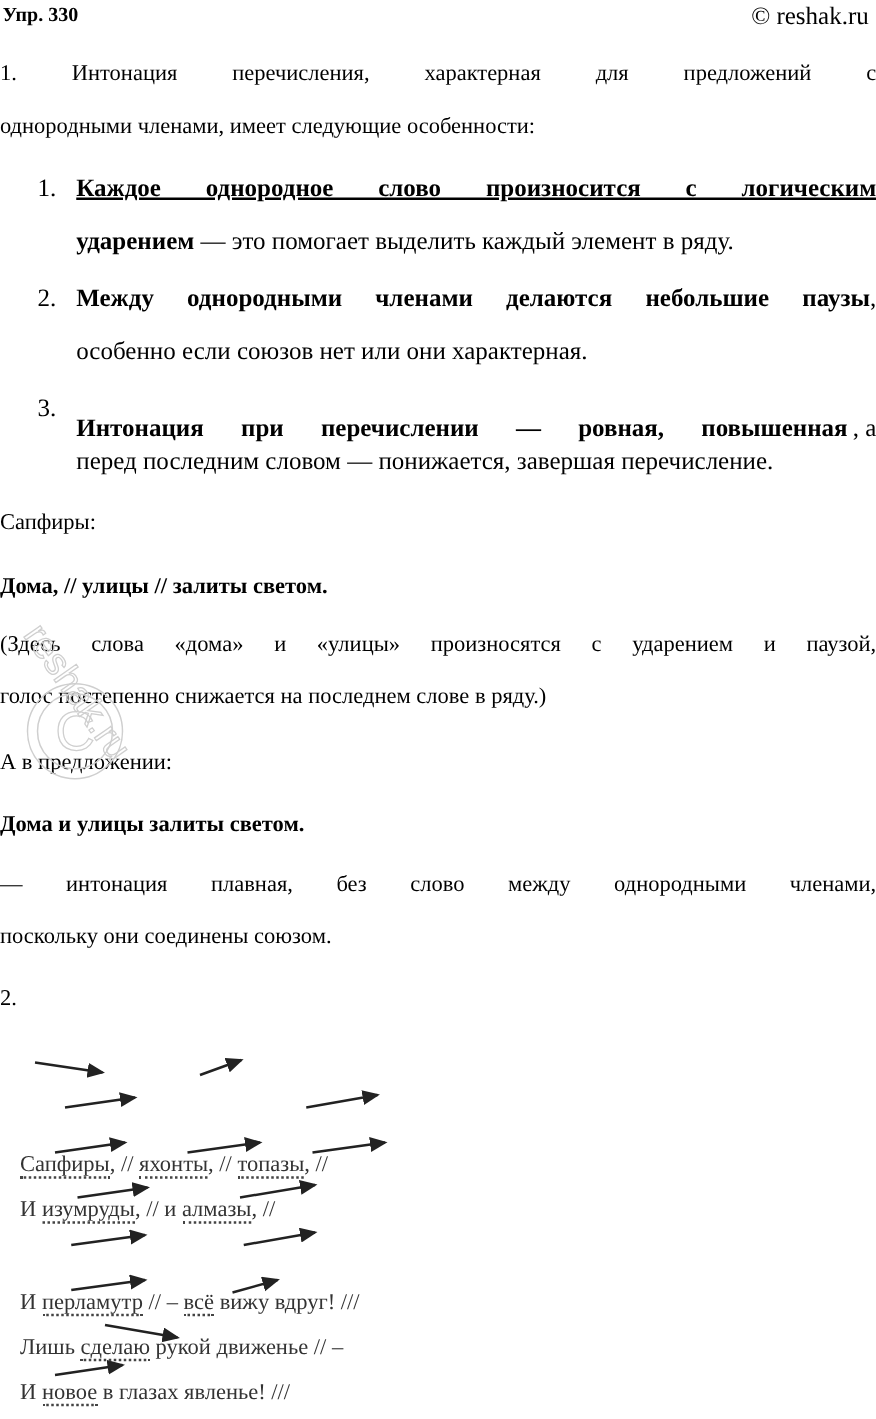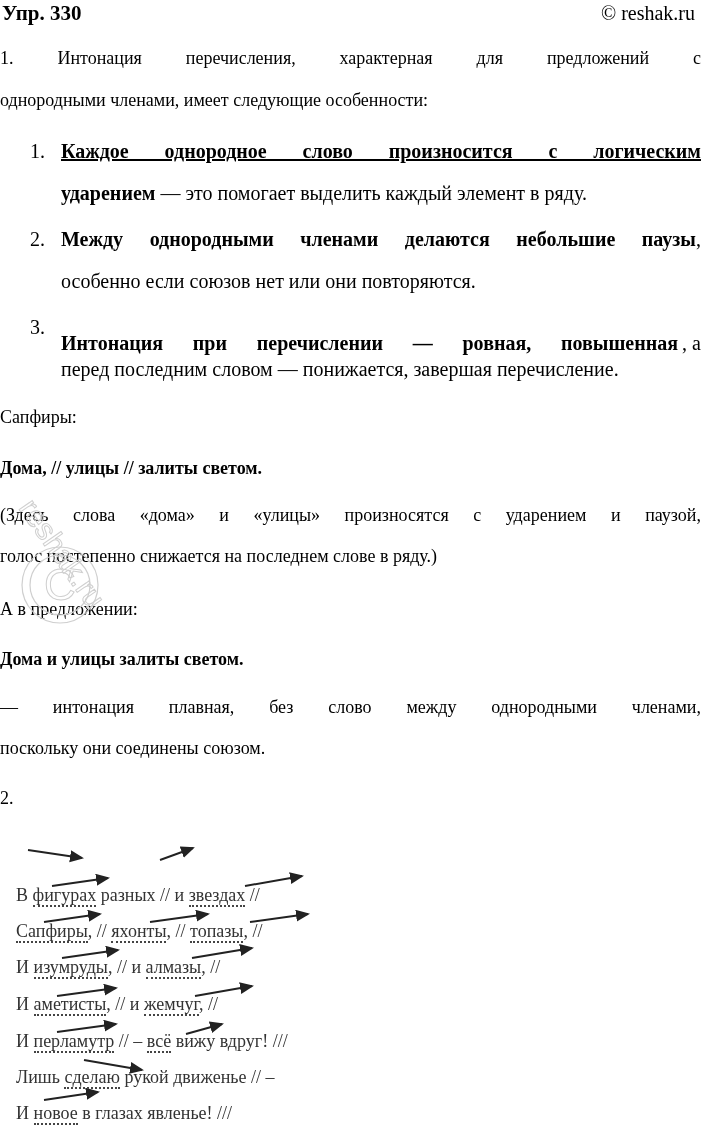--- a/index.html
+++ b/index.html
@@ -6,21 +6,21 @@
     body {
       width: 701px; height: 1135px; position: relative; overflow: hidden;
       font-family: "Liberation Serif", "DejaVu Serif", serif;
       color: #000;
     }
     .header {
       position: absolute; left: 0; top: 0; width: 701px; height: 30px;
     }
     .ex-title {
       position: absolute; left: 2px; top: 0px;
-      font-size: 21px; font-weight: bold; line-height: 26px;
+      font-size: 16px; font-weight: bold; line-height: 26px;
     }
     .site {
       position: absolute; right: 6px; top: 0px;
       font-size: 20px; line-height: 26px;
     }
     .p {
       position: absolute; left: 0; width: 701px;
       font-size: 18px; line-height: 26px;
     }
     .just { text-align: justify; text-align-last: justify; }
@@ -63,21 +63,21 @@
   <div class="line b just" style="top:0; white-space:normal;text-decoration:underline;">Каждое однородное слово произносится с логическим</div>
   <div class="line" style="top:42px;"><b>ударением</b><span> — это помогает выделить каждый элемент в ряду.</span></div>
 </div>
 
 <div class="li" style="top:226px;height:70px;">
   <span class="num">2.</span>
   <div class="line" style="top:0; display:flex; justify-content:space-between;">
     <b style="flex:1; text-align:justify; text-align-last:justify;">Между однородными членами делаются небольшие паузы</b>
       <span>,</span>
   </div>
-  <div class="line" style="top:42px;">особенно если союзов нет или они повторяются.</div>
+  <div class="line" style="top:42px;">особенно если союзов нет или они характерная.</div>
 </div>
 
 <div class="li" style="top:314px;height:70px;">
   <span class="num">3.</span>
   <div class="line" style="top:16px; display:flex; justify-content:center;">
     <b style="flex:1; text-align:justify; text-align-last:justify; padding-right:4px;">Интонация при перечислении — ровная, повышенная</b>
       <span>, а</span>
   </div>
   <div class="line" style="top:42px;">перед последним словом — понижается, завершая перечисление.</div>
 </div>
@@ -129,20 +129,18 @@
 
       <line x1="57" y1="194" x2="116" y2="186"></line>
       <line x1="186" y1="196" x2="222" y2="186"></line>
 
       <line x1="84" y1="222" x2="142" y2="232"></line>
 
       <line x1="44" y1="262" x2="98" y2="254"></line>
     </g>
   </svg>
 
-  <div class="pline" style="top:46px;"><span>В </span><span class="u">фигурах</span><span> разных // и </span><span class="u">звездах</span><span> //</span></div>
   <div class="pline" style="top:82px;"><span></span><span class="u">Сапфиры</span><span>, // </span><span class="u">яхонты</span><span>, // </span><span class="u">топазы</span><span>, //</span></div>
   <div class="pline" style="top:118px;"><span>И </span><span class="u">изумруды</span><span>, // и </span><span class="u">алмазы</span><span>, //</span></div>
-  <div class="pline" style="top:155px;"><span>И </span><span class="u">аметисты</span><span>, // и </span><span class="u">жемчуг</span><span>, //</span></div>
   <div class="pline" style="top:192px;"><span>И </span><span class="u">перламутр</span><span> // – </span><span class="u">всё</span><span> вижу вдруг! ///</span></div>
   <div class="pline" style="top:228px;"><span>Лишь </span><span class="u">сделаю</span><span> рукой движенье // –</span></div>
   <div class="pline" style="top:264px;"><span>И </span><span class="u">новое</span><span> в глазах явленье! ///</span></div>
 </div>
 
 </body></html>

